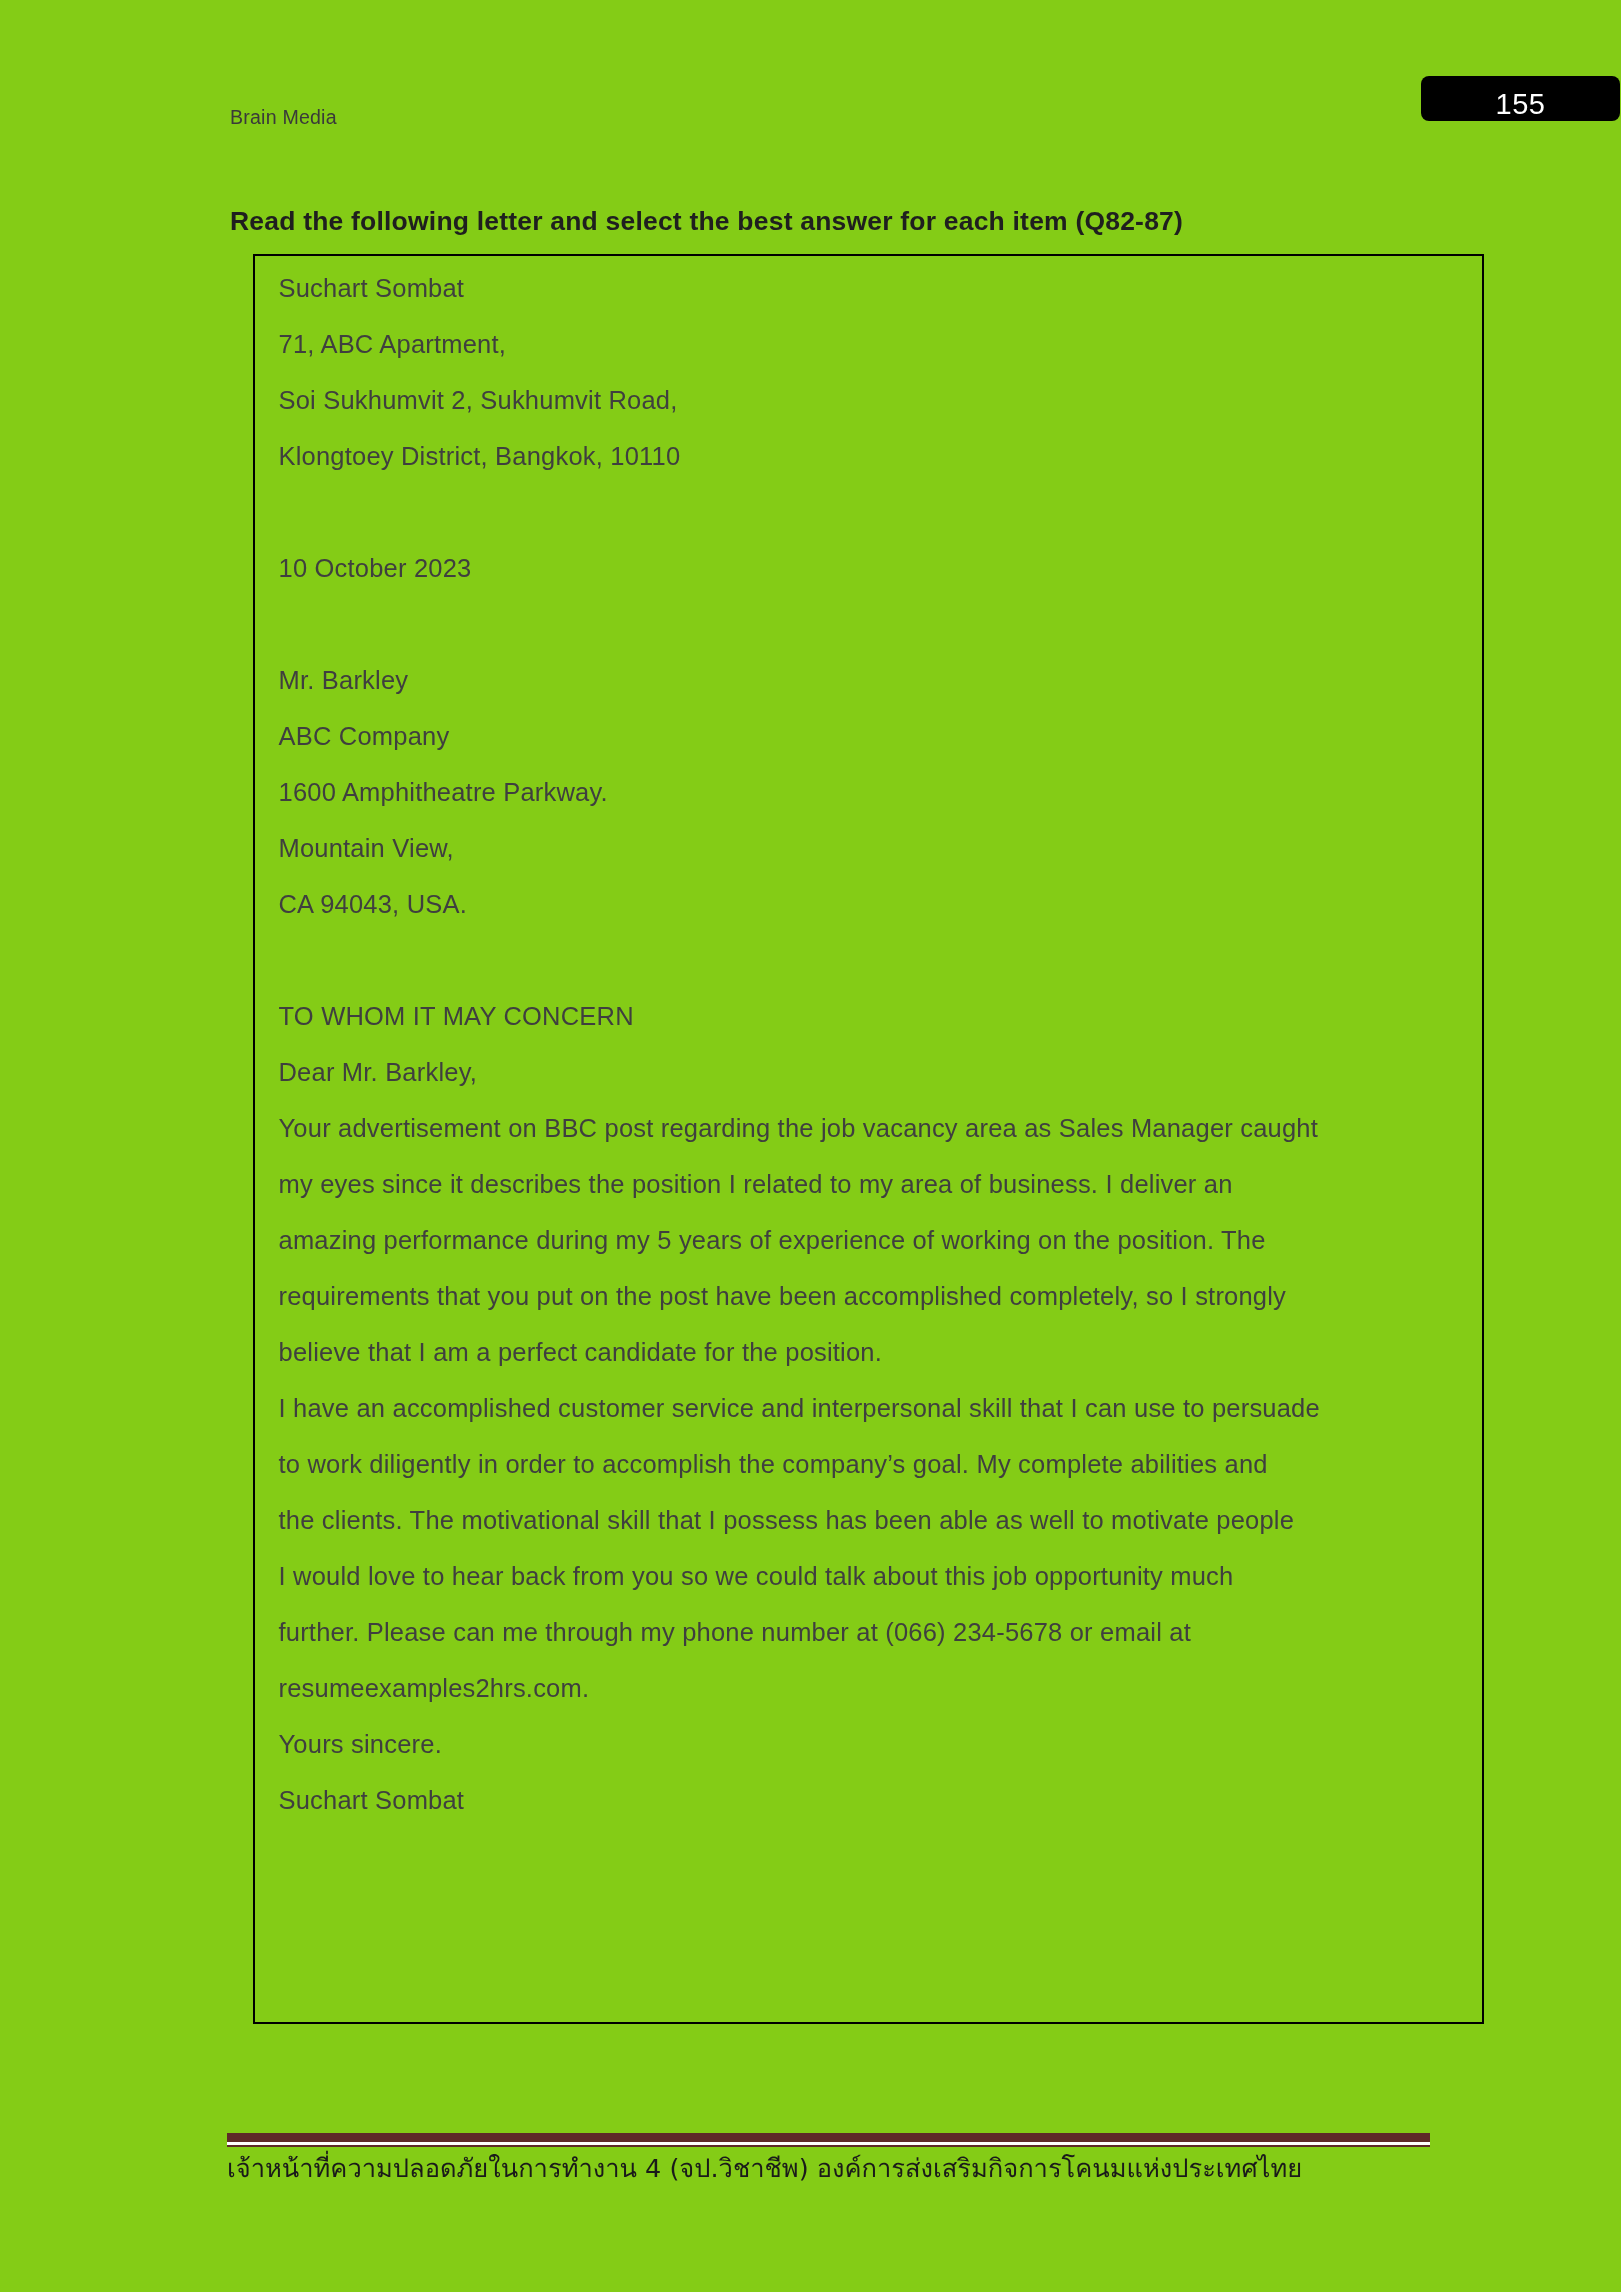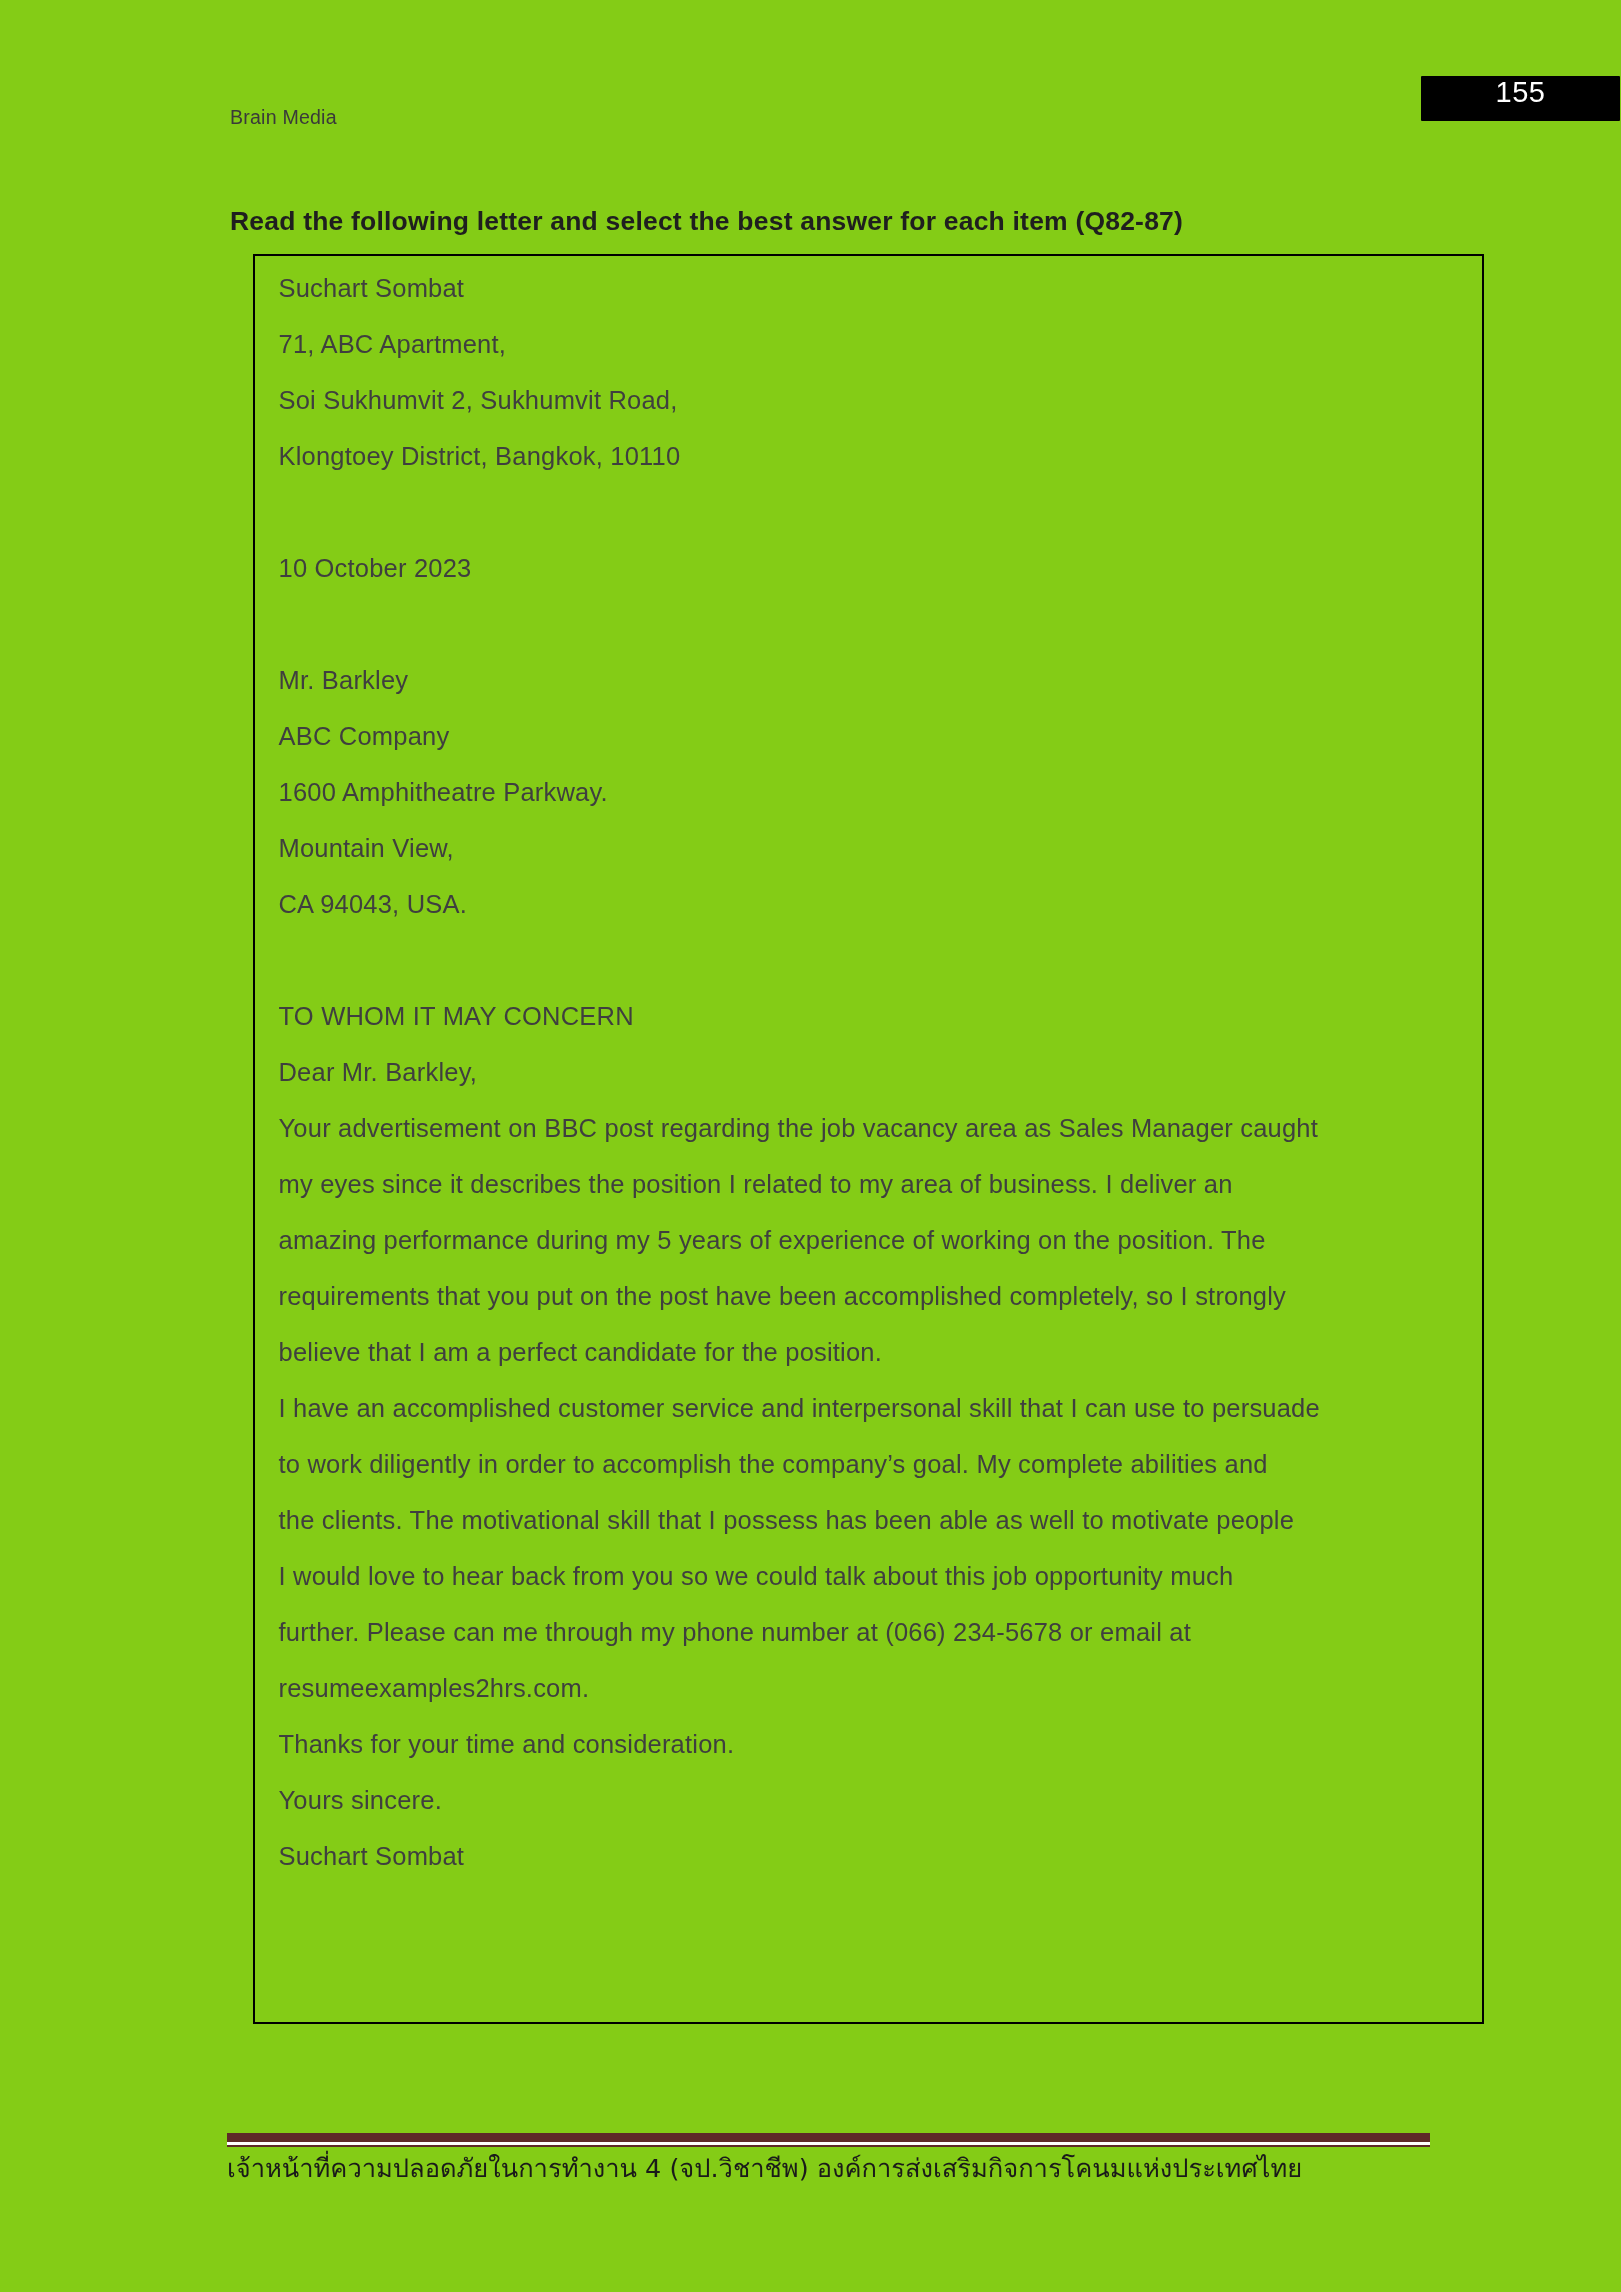--- a/index.html
+++ b/index.html
@@ -9,22 +9,22 @@
     background:#84cc16;
     font-family:"Liberation Sans","DejaVu Sans",sans-serif;
     overflow:hidden;
   }
   .brand{
     position:absolute;left:230px;top:106px;
     font-size:19.6px;color:#3a3a3a;letter-spacing:0.2px;
   }
   .page-num-box{
     position:absolute;left:1421px;top:76px;width:199px;height:45px;
-    background:#000000;border-radius:1px;
-    display:flex;align-items:flex-start;justify-content:center;
+    background:#000000;border-radius:8px;
+    display:flex;align-items:flex-end;justify-content:center;
   }
   .page-num{color:#ffffff;font-size:29px;letter-spacing:0.5px;}
   .doc-title{
     position:absolute;left:230px;top:206px;width:1215px;
     font-size:26.5px;font-weight:bold;color:#1f1f1f;letter-spacing:0.2px;
     white-space:nowrap;
   }
   .letter-box{
     position:absolute;left:209px;top:254px;
     width:1231px;height:1770px;
@@ -86,21 +86,20 @@
       <div class="letter-line">my eyes since it describes the position I related to my area of business. I deliver an</div>
       <div class="letter-line">amazing performance during my 5 years of experience of working on the position. The</div>
       <div class="letter-line">requirements that you put on the post have been accomplished completely, so I strongly</div>
       <div class="letter-line">believe that I am a perfect candidate for the position.</div>
       <div class="letter-line">I have an accomplished customer service and interpersonal skill that I can use to persuade</div>
       <div class="letter-line">to work diligently in order to accomplish the company’s goal. My complete abilities and</div>
       <div class="letter-line">the clients. The motivational skill that I possess has been able as well to motivate people</div>
       <div class="letter-line">I would love to hear back from you so we could talk about this job opportunity much</div>
       <div class="letter-line">further. Please can me through my phone number at (066) 234-5678 or email at</div>
       <div class="letter-line">resumeexamples2hrs.com.</div>
-      <div class="letter-line">Thanks for your time and consideration.</div>
       <div class="letter-line">Yours sincere.</div>
       <div class="letter-line">Suchart Sombat</div>
     </div>
 
   <div class="footer-rule">
     <div class="thick" style="background: rgb(94, 42, 40);"></div>
     <div class="gap"></div>
     <div class="thin" style="background: rgb(94, 42, 40);"></div>
   </div>
 

